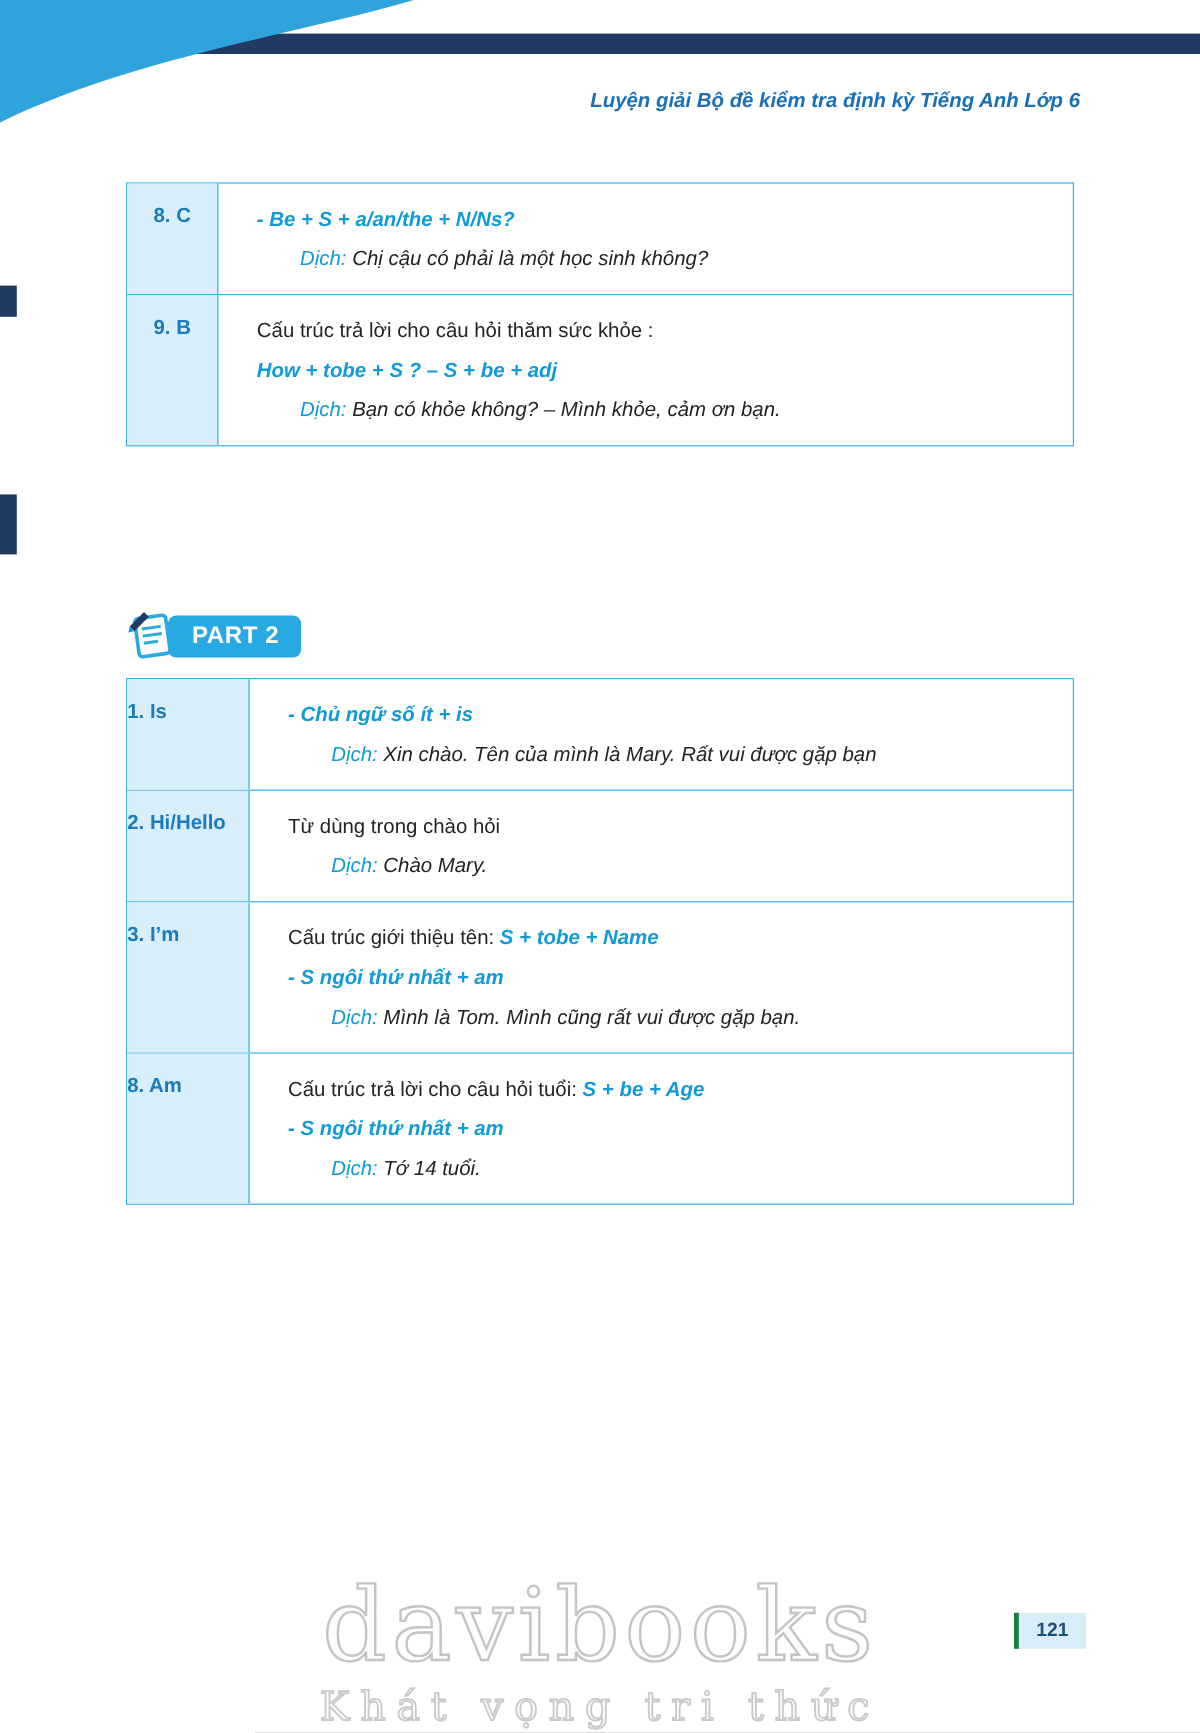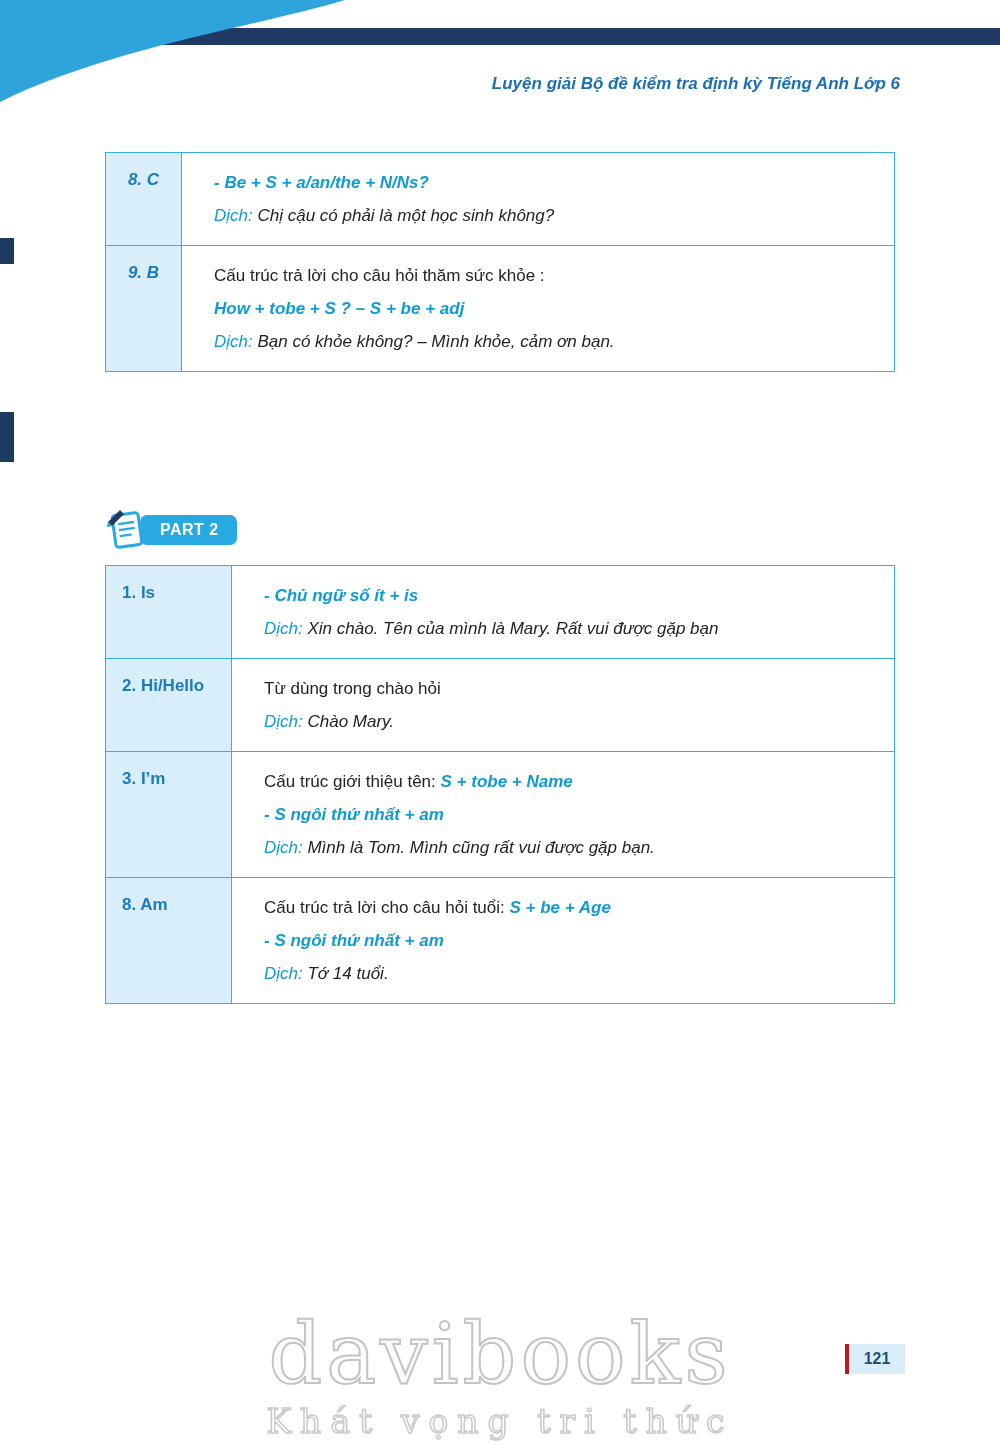--- a/index.html
+++ b/index.html
@@ -27,50 +27,50 @@
     border:1px solid #35b0e5; background:#fff;
   }
   .table1 { top:152px; }
   .table2 { top:565px; }
   .t-row { display:flex; border-bottom:1px solid #35b0e5; }
   .t-row:last-child { border-bottom:none; }
   .t-label {
     flex:0 0 auto; background:#d8eefa; border-right:1px solid #35b0e5;
     color:#1a7bbf; font-weight:bold; font-size:17px; padding-top:17px;
   }
-  .table1 .t-label { width:76px; text-align:center;font-style:italic; }
-  .table2 .t-label { width:126px; padding-left:16px; }
+  .table1 .t-label { width:76px; text-align:center; }
+  .table2 .t-label { width:102px; padding-left:0; }
   .t-body { flex:1 1 auto; padding:8px 32px; }
   .t-line { margin:10px 0; line-height:23px; font-size:17px; }
   .seg-plain  { color:#232323; }
   .seg-italic { color:#232323; font-style:italic; }
   .seg-accent { color:#0f9bd7; font-weight:bold; font-style:italic; }
-  .seg-dich   { color:#0f9bd7; font-style:italic; }
+  .seg-dich   { color:#0f9bd7; font-style:italic;margin-left:36px; }
 
   
   .part-row { position:absolute; top:508px; left:106px; display:flex; align-items:center; }
   .badge-icon { width:42px; height:44px; display:inline-block; margin-right:-8px; position:relative; z-index:2; }
   .part-badge {
-    background:#29a9e1; color:#ffffff; font-weight:bold; font-size:16px;
+    background:#29a9e1; color:#ffffff; font-weight:bold; font-size:20px;
     padding:6px 18px 6px 20px; border-radius:7px; letter-spacing:0.5px;
   }
 
   
   .watermark { position:absolute; top:1312px; left:0; width:100%; text-align:center; pointer-events:none; }
   .wm-title {
     font-family:"DejaVu Serif", serif; font-size:84px; letter-spacing:4px;
     color:#fdfdfd; -webkit-text-stroke:2px #c4c4c4; line-height:1.0;
   }
   .wm-sub {
     font-family:"DejaVu Serif", serif; font-size:33px; letter-spacing:9px; margin-top:6px;
     color:#fcfcfc; -webkit-text-stroke:1.5px #c9c9c9;
   }
   .page-number-box {
     position:absolute; top:1344px; left:845px; width:60px; height:30px;
-    background:#d9edf8; border-left:4px solid #b91c1c;
+    background:#d9edf8; border-left:4px solid #15803d;
     display:flex; align-items:center; justify-content:center;
     color:#1f4e79; font-size:16px; font-weight:bold;
   }
 </style>
 </head>
 <body>
 
 <div class="page">
 
   <svg class="top-deco" viewBox="0 0 1000 130" preserveAspectRatio="none">

